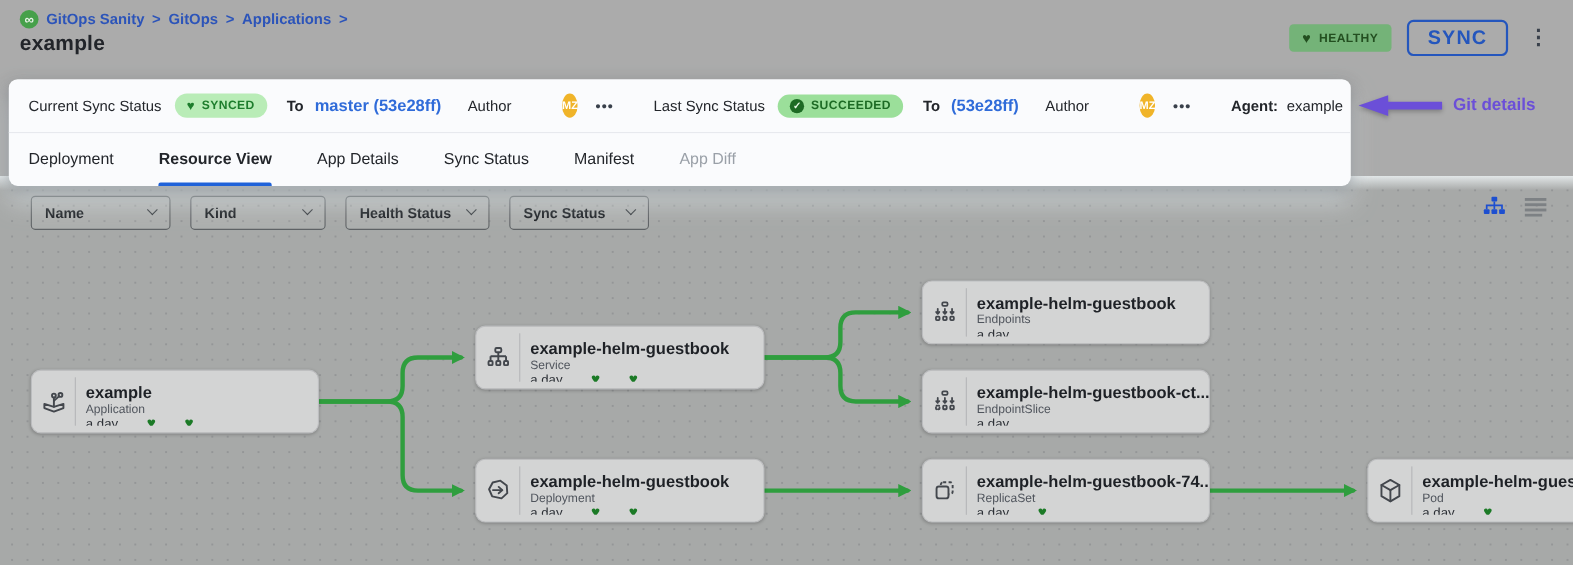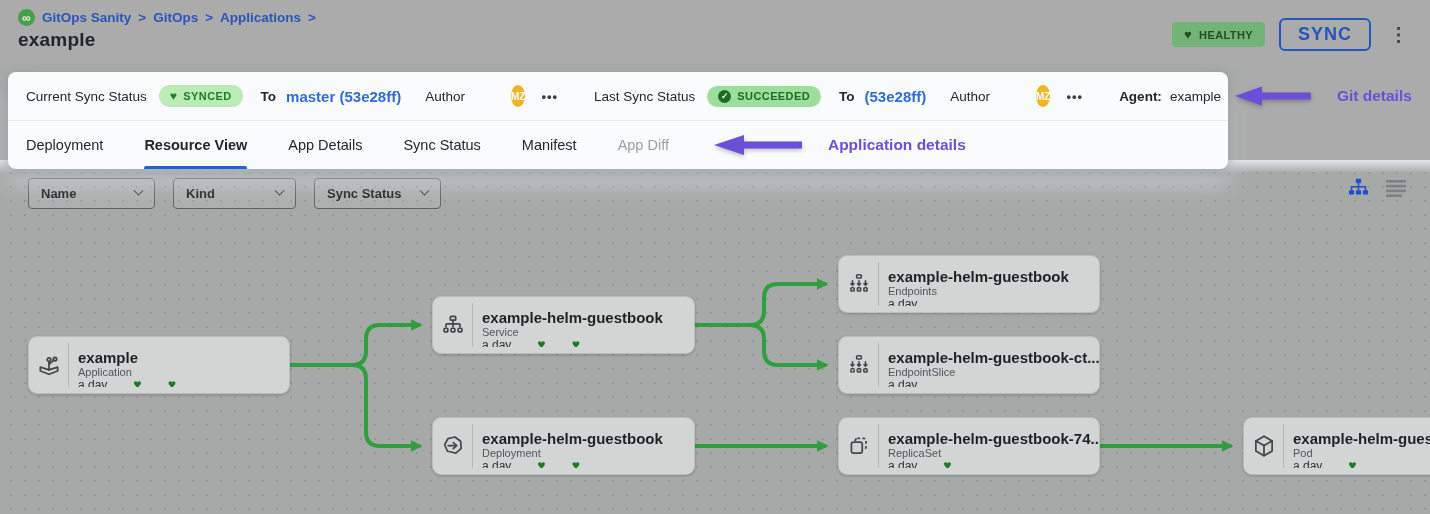--- a/index.html
+++ b/index.html
@@ -39,21 +39,21 @@
           display:inline-flex; align-items:center; justify-content:center; }
   .to-label { font-weight:600; margin:0 10px 0 18px; }
   .target-link { color:var(--link_blue,#2f6bd9); font-weight:700; font-size:15px; cursor:pointer; }
   .author-label { margin:0 10px 0 24px; }
   .avatar { width:22px; height:22px; border-radius:50%; background:var(--avatar_yellow,#f0b429); color:#fff;
           font-size:10px; font-weight:700; display:inline-flex; align-items:center; justify-content:center;margin-left:36px; }
   .dots { color:#39404b; font-size:13px; font-weight:700; letter-spacing:1px; margin-left:16px; cursor:pointer; }
   .vdiv { width:1px; height:22px; background:#dadce2; margin:0 18px; }
   .agent-label { font-weight:600; margin-right:8px; }
   .agent-value { margin-right:14px; }
-  .annot { display:flex; align-items:center; gap:24px; }
+  .annot { display:flex; align-items:center; gap:8px; }
   .annot-text { color:var(--accent_purple,#6b4fd8); font-weight:700; font-size:15.5px; }
   .annot-arrow { filter:drop-shadow(0 2px 2px rgba(0,0,0,.25)); }
 
   .tabs-row { display:flex; align-items:stretch; height:48px; padding:0 18px; }
   .tab { display:flex; align-items:center; font-size:14.5px; color:#23262b; margin-right:41px; position:relative; cursor:pointer; }
   .tab.active { font-weight:700; }
   .tab.active::after { content:""; position:absolute; left:0; right:0; bottom:0; height:3px;
           background:var(--active_tab_blue,#1f62d9); border-radius:2px 2px 0 0; }
   .tab.disabled { color:#9aa0a8; }
   .tabs-row .annot { margin-left:4px; }
@@ -151,39 +151,37 @@
       </span>
     </div>
 
     <div class="tabs-row">
       <div class="tab">Deployment</div>
       <div class="tab active">Resource View</div>
       <div class="tab">App Details</div>
       <div class="tab">Sync Status</div>
       <div class="tab">Manifest</div>
       <div class="tab disabled">App Diff</div>
-      <span class="annot">
-        <svg class="annot-arrow" width="90" height="24" viewBox="0 0 90 24">
-          <polygon points="0,12 30,2 30,8.5 88,8.5 88,15.5 30,15.5 30,22" fill="#6b4fd8"></polygon>
-        </svg>
-        <span class="annot-text">Application details</span>
-      </span>
     </div>
   </section>
 
   <div class="canvas">
     <div class="canvas-glow"></div>
 
     <div class="filter-bar">
       <div class="filter-btn" style="width:127px">
         <span class="lbl">Name</span>
         <span class="chev"></span>
       </div>
       <div class="filter-btn" style="width:123px">
         <span class="lbl">Kind</span>
+        <span class="chev"></span>
+      </div>
+      <div class="filter-btn" style="width:131px">
+        <span class="lbl">Health Status</span>
         <span class="chev"></span>
       </div>
       <div class="filter-btn" style="width:127px">
         <span class="lbl">Sync Status</span>
         <span class="chev"></span>
       </div>
     </div>
 
     <div class="view-toggles">
       <svg class="view-toggle" width="21" height="20" viewBox="0 0 24 23">

